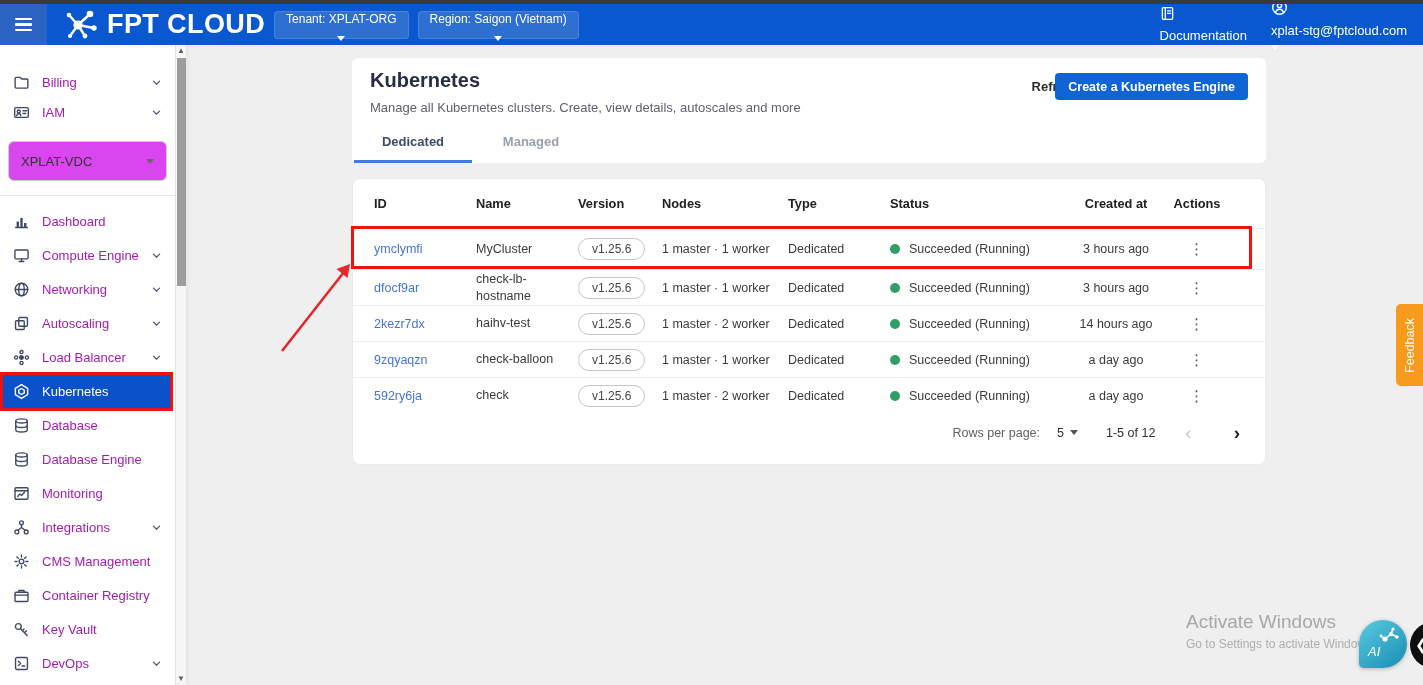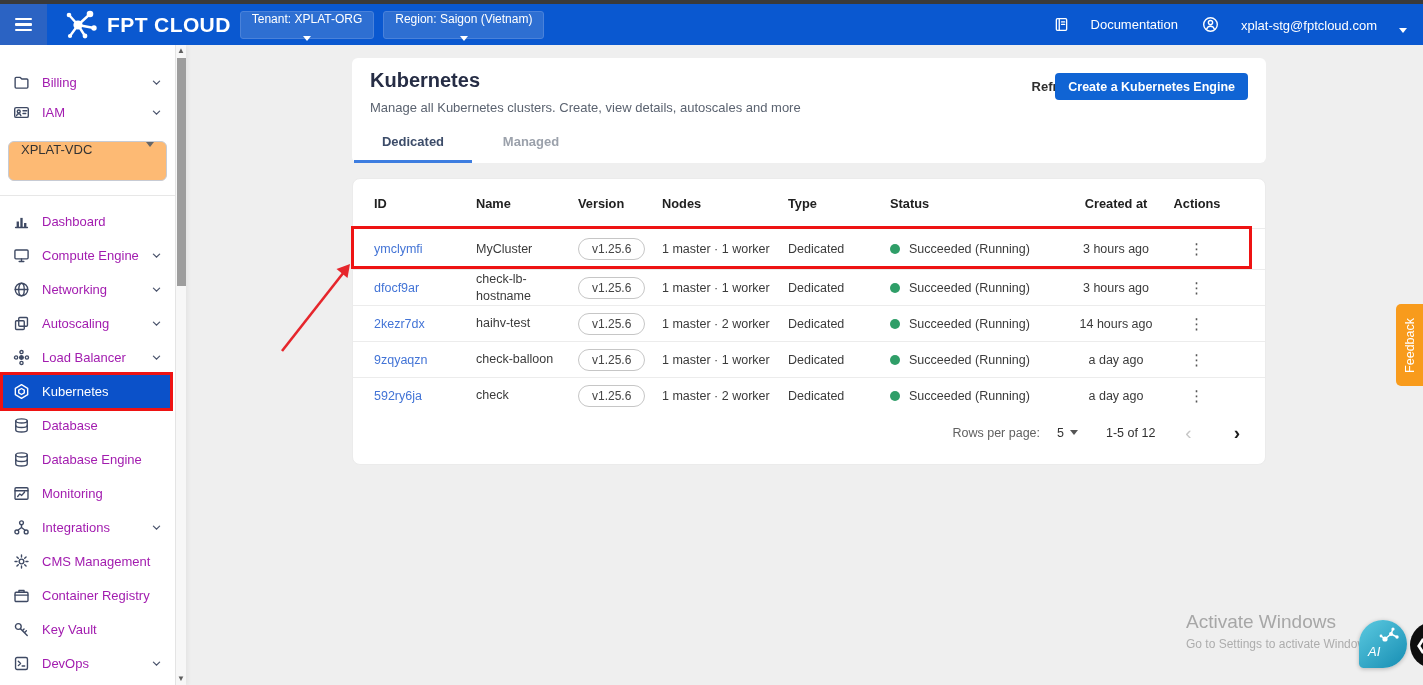--- a/index.html
+++ b/index.html
@@ -8,38 +8,38 @@
     position:relative; overflow:hidden; background:#efefef;
     font-family:"Liberation Sans", sans-serif; -webkit-font-smoothing:antialiased;
   }
   
   .topstrip { position:absolute; top:0; left:0; width:100%; height:4px; background:#3a3a3a; z-index:10; }
   .topbar { position:absolute; top:4px; left:0; width:100%; height:41px; background:#0a58d0; display:flex; align-items:center; color:#fff; z-index:9; }
   .hamburger { width:47px; height:41px; background:#2b63c3; display:flex; align-items:center; justify-content:center; flex:none; cursor:pointer; }
   .hamburger .bars { display:flex; flex-direction:column; gap:3px; }
   .hamburger .bars i { display:block; width:17px; height:2.5px; background:#fff; border-radius:1px; }
   .logo { display:flex; align-items:center; gap:7px; margin-left:17px; flex:none; }
-  .logo-text { font-size:21px; font-weight:bold; letter-spacing:.4px; white-space:nowrap; }
+  .logo-text { font-size:27px; font-weight:bold; letter-spacing:.4px; white-space:nowrap; }
   .tb-btn { display:flex; align-items:center; gap:10px; background:#2e6fd2; border:1px solid #4a82da; border-radius:3px; height:28px; padding:0 11px; font-size:12px; color:#fff; margin-left:9px; cursor:pointer; white-space:nowrap;flex-direction:column; }
   .caret { width:0; height:0; border-left:4px solid transparent; border-right:4px solid transparent; border-top:5px solid #fff; flex:none; }
   .topbar-right { margin-left:auto; display:flex; align-items:center; gap:24px; padding-right:16px; font-size:13px; }
-  .tb-link { display:flex; align-items:flex-end; gap:22px; cursor:pointer; white-space:nowrap; }
+  .tb-link { display:flex; align-items:flex-start; gap:7px; cursor:pointer; white-space:nowrap;flex-direction:column; }
   .tb-link .icon { display:flex; }
   
   .sidebar { position:absolute; top:45px; left:0; width:186px; height:640px; background:#fff; box-shadow:2px 0 4px rgba(0,0,0,.05); z-index:4; }
   .side-scroll { position:absolute; top:0; right:0; width:11px; height:640px; background:#f7f7f7; border-left:1px solid #e4e4e4; }
   .side-scroll .thumb { position:absolute; top:13px; left:1px; width:9px; height:228px; background:#9d9d9d; cursor:grab; }
   .side-scroll .arr { position:absolute; left:0; width:10px; height:12px; font-size:8px; color:#5f5f5f; text-align:center; line-height:12px; cursor:pointer; }
   .side-scroll .arr.up { top:0; } .side-scroll .arr.down { bottom:0; }
   .side-content { position:absolute; top:0; left:0; width:175px; padding-top:22px; }
   .side-item, .nav-item { height:30px; display:flex; align-items:center; padding:0 13px; color:#a21caf; font-size:13px; cursor:pointer; }
   .nav-item { height:34px; }
   .icn { width:17px; height:17px; margin-right:12px; display:flex; align-items:center; justify-content:center; color:#3e4963; flex:none; }
   .chev { margin-left:auto; color:#4c556d; display:flex; }
-  .vdc-box { margin:14px 8px 0 8px; height:40px; border:1px solid #c7cbd4; border-radius:6px; display:flex; padding:0 12px; font-size:13px; color:#333; cursor:pointer; background:#fdba74; }
+  .vdc-box { margin:14px 8px 0 8px; height:40px; border:1px solid #c7cbd4; border-radius:6px; display:flex; align-items:center; padding:0 12px; font-size:13px; color:#333; cursor:pointer; background:#d946ef; }
   .vdc-box .dcaret { margin-left:auto; width:0; height:0; border-left:4.5px solid transparent; border-right:4.5px solid transparent; border-top:5.5px solid #666; }
   .side-divider { margin-top:14px; border-top:1px solid #e7e7e7; }
   .nav-list { margin-top:8px; }
   .nav-item.active { background:#0b51c9; color:#fff; width:172px; }
   .nav-item.active .icn, .nav-item.active .chev { color:#fff; }
   
   .header-panel { position:absolute; left:352px; top:58px; width:914px; height:105px; background:#fff; border-radius:6px; z-index:1; }
   .page-title { position:absolute; left:18px; top:11px; font-size:20px; font-weight:bold; color:#262d45; }
   .page-sub { position:absolute; left:18px; top:42px; font-size:13px; color:#5b6370; }
   .refresh { position:absolute; right:186px; top:21px; font-size:13px; font-weight:bold; color:#2e2e2e; cursor:pointer; }

